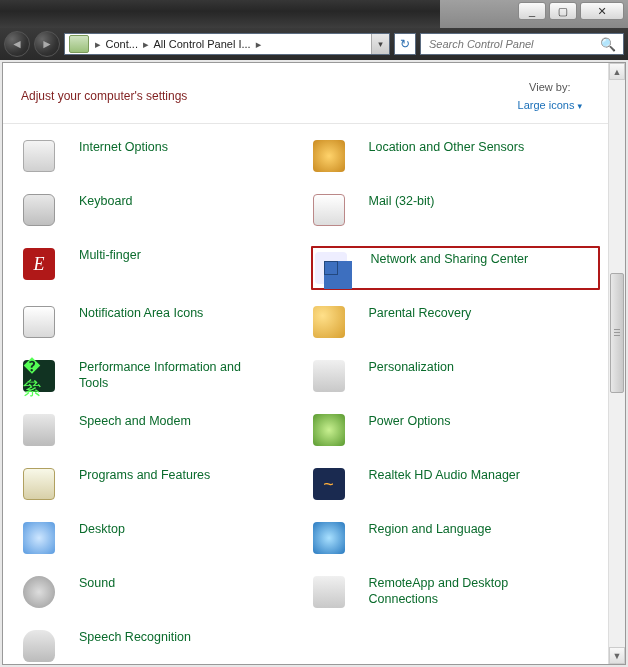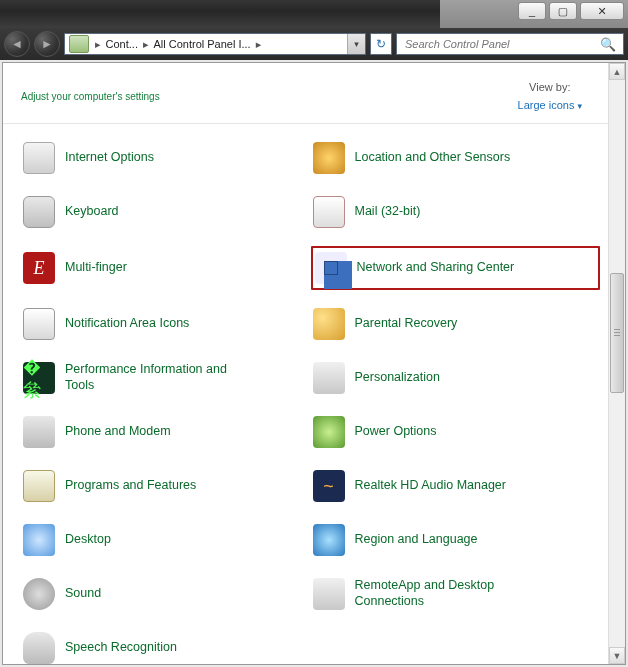--- a/index.html
+++ b/index.html
@@ -80,21 +80,21 @@
     color:#444; font-size:9px;
   }
   .refresh {
     width:22px; height:22px;
     background:#fff;
     border:1px solid #5a6b80;
     display:flex;align-items:center;justify-content:center;
     color:#2a6db0; font-size:12px;
   }
   .searchbar {
-    width: 228px; height:22px;
+    width: 204px; height:22px;
     background:#fff;
     border:1px solid #5a6b80;
     display:flex; align-items:center;
     padding: 0 6px;
   }
   .searchbar input {
     flex:1; border:0; outline:0;
     font-size:11px; font-style:italic; color:#777;
     background:transparent;
   }
@@ -114,37 +114,37 @@
     position:relative;
   }
   .header-row {
     display:flex;
     justify-content:space-between;
     align-items:center;
     padding: 0 26px 12px 18px;
     border-bottom: 1px solid #e6e6e6;
   }
   .page-title {
-    color:#15803d;
-    font-size: 10px;
+    color:#7f1d1d;
+    font-size: 12px;
   }
   .viewby { font-size:11px; color:#555; display:flex; align-items:center; gap:6px;flex-direction:column;}
   .viewby .link { color:#1a6fb8; cursor:pointer; }
   .viewby .arrow { font-size:9px; color:#1a6fb8; }
   .items {
     display:grid;
     grid-template-columns: 1fr 1fr;
     column-gap: 0;
     row-gap: 14px;
     padding: 14px 8px 0 18px;
   }
   .item {
     display:flex;
-    align-items:center;
-    gap: 10px;
+    align-items:flex-start;
+    gap: 24px;
     min-height: 40px;
     padding: 2px;
     cursor:pointer;
   }
   .item .label {
     color: #0a6b2c;
     font-size: 12.5px;
     max-width: 168px;
     line-height: 1.25;
   }
@@ -290,21 +290,21 @@
         <div class="item">
           <div class="icon32 ic-perf">�絫</div>
           <div class="label">Performance Information and Tools</div>
         </div>
         <div class="item">
           <div class="icon32 ic-pers"></div>
           <div class="label">Personalization</div>
         </div>
         <div class="item">
           <div class="icon32 ic-phone"></div>
-          <div class="label">Phone and Modem</div>
+          <div class="label">Speech and Modem</div>
         </div>
         <div class="item">
           <div class="icon32 ic-power"></div>
           <div class="label">Power Options</div>
         </div>
         <div class="item">
           <div class="icon32 ic-prog"></div>
           <div class="label">Programs and Features</div>
         </div>
         <div class="item">

